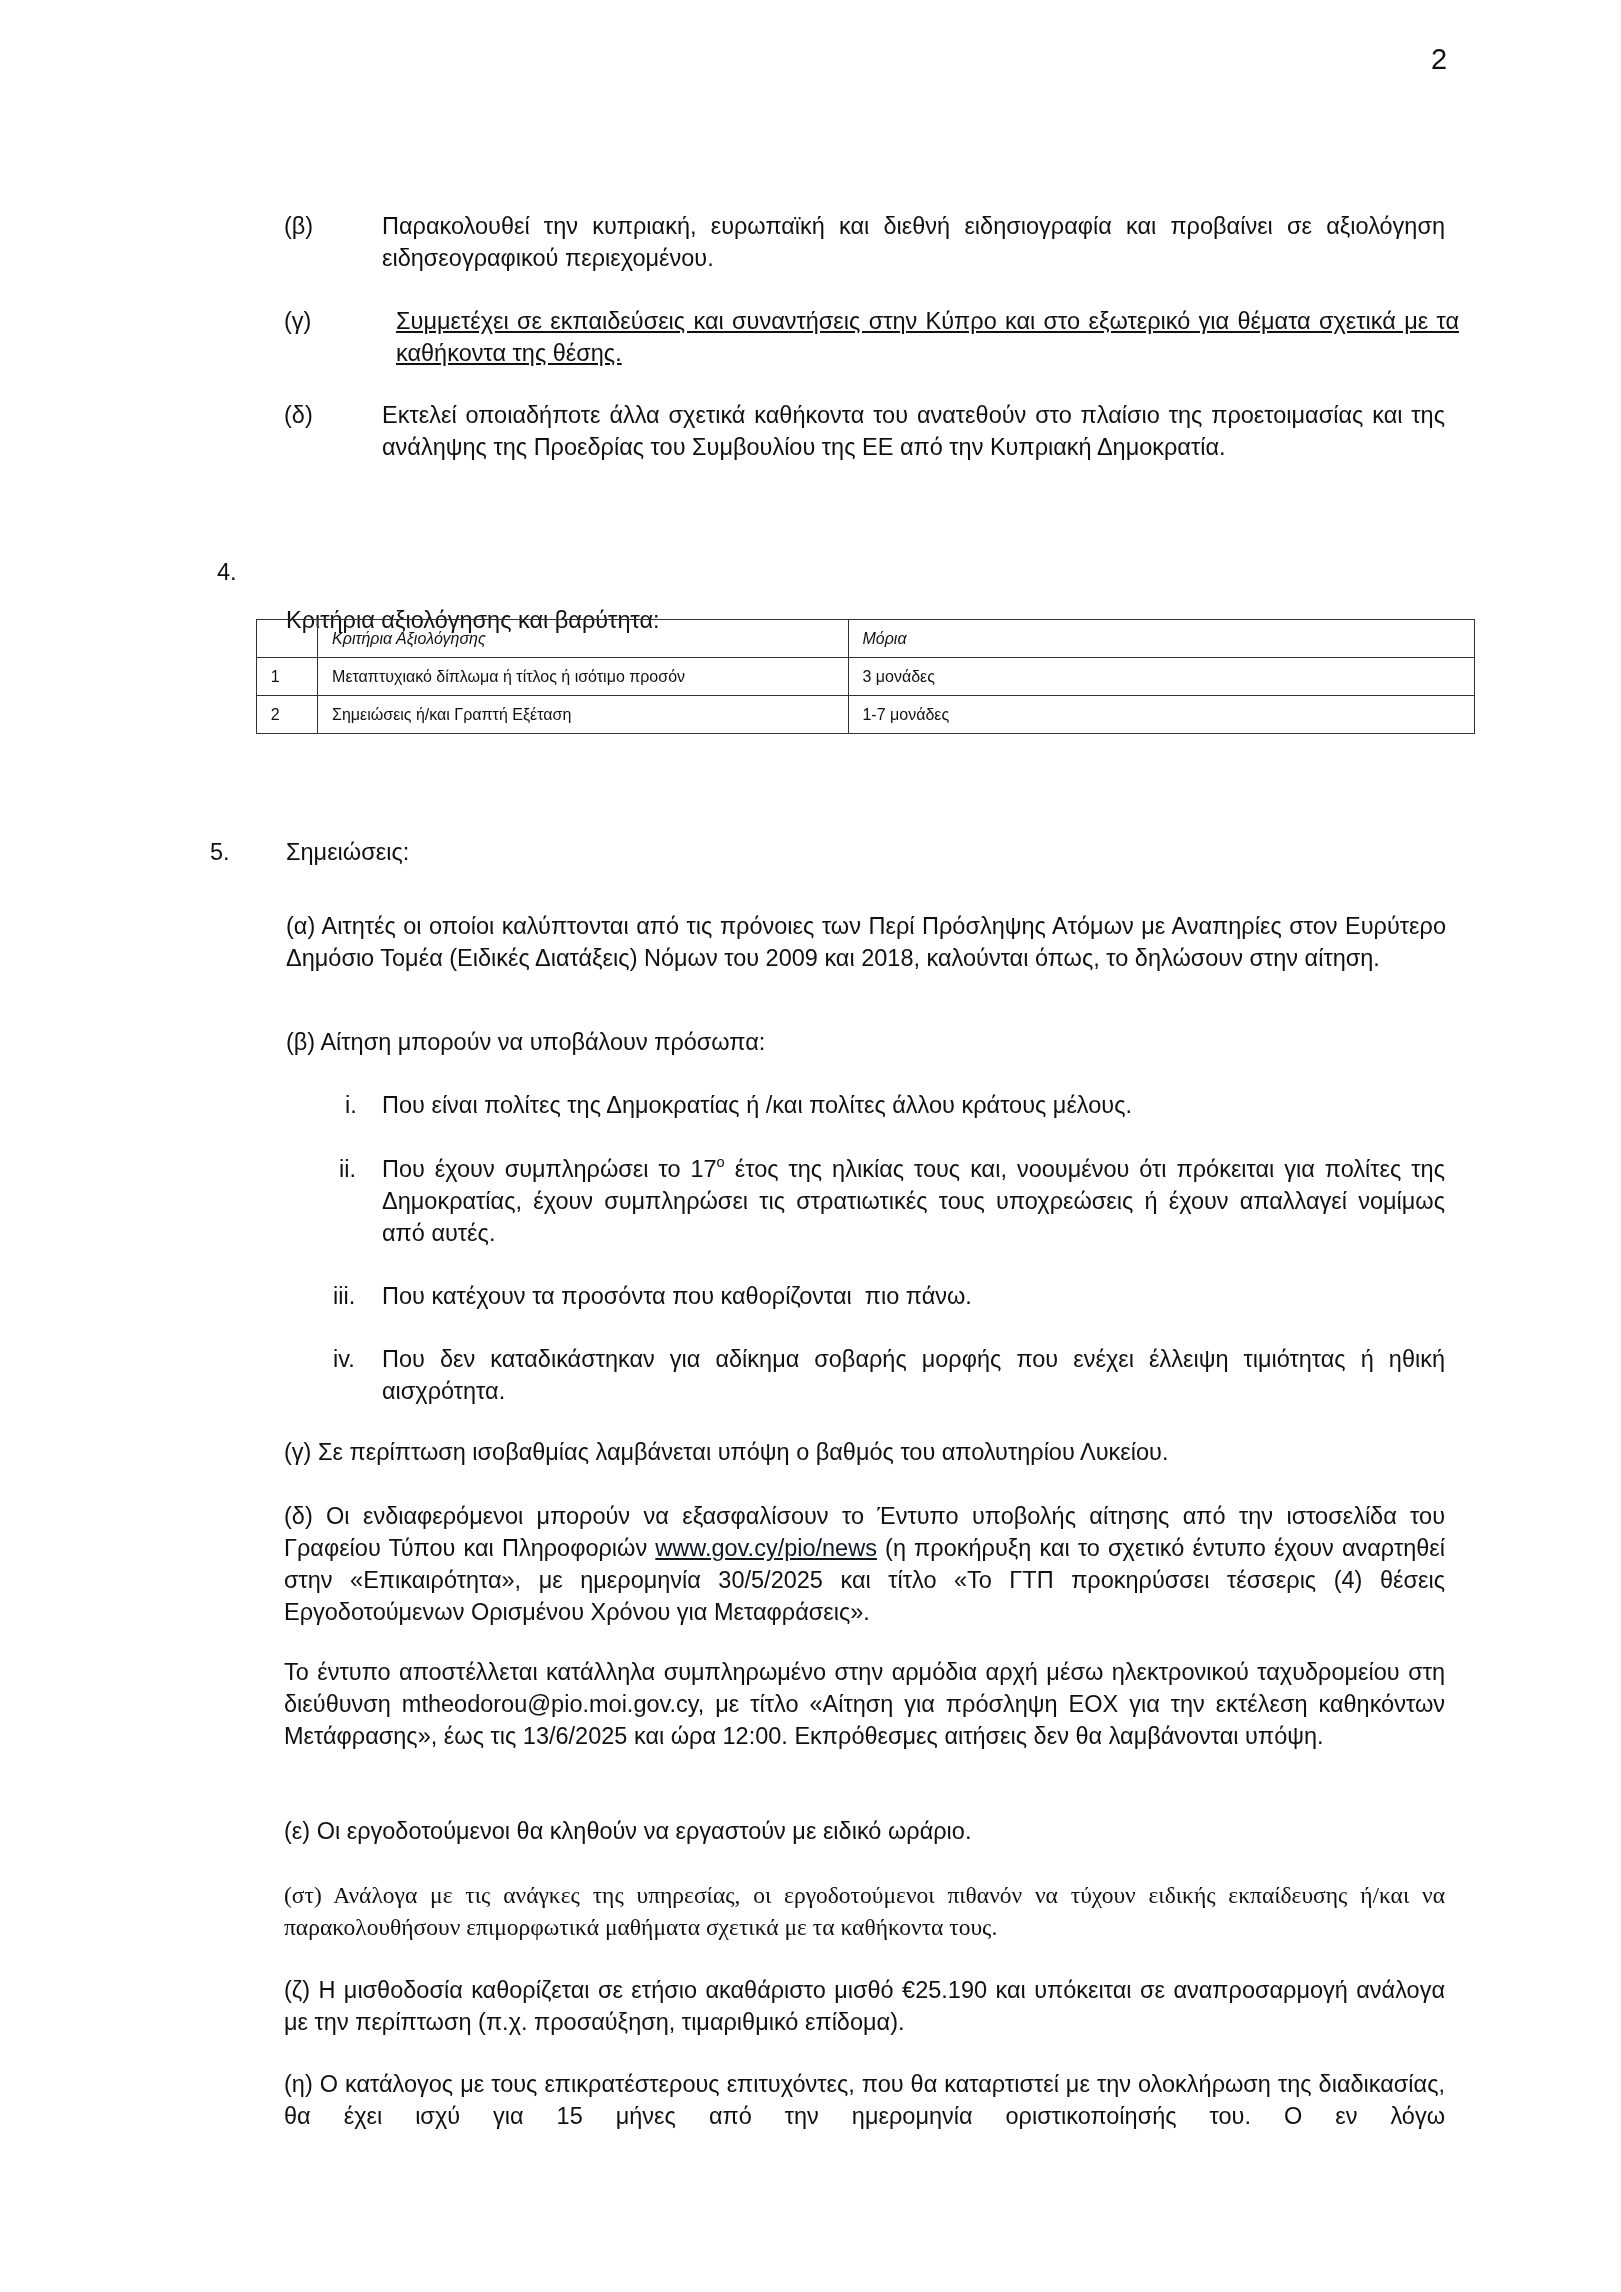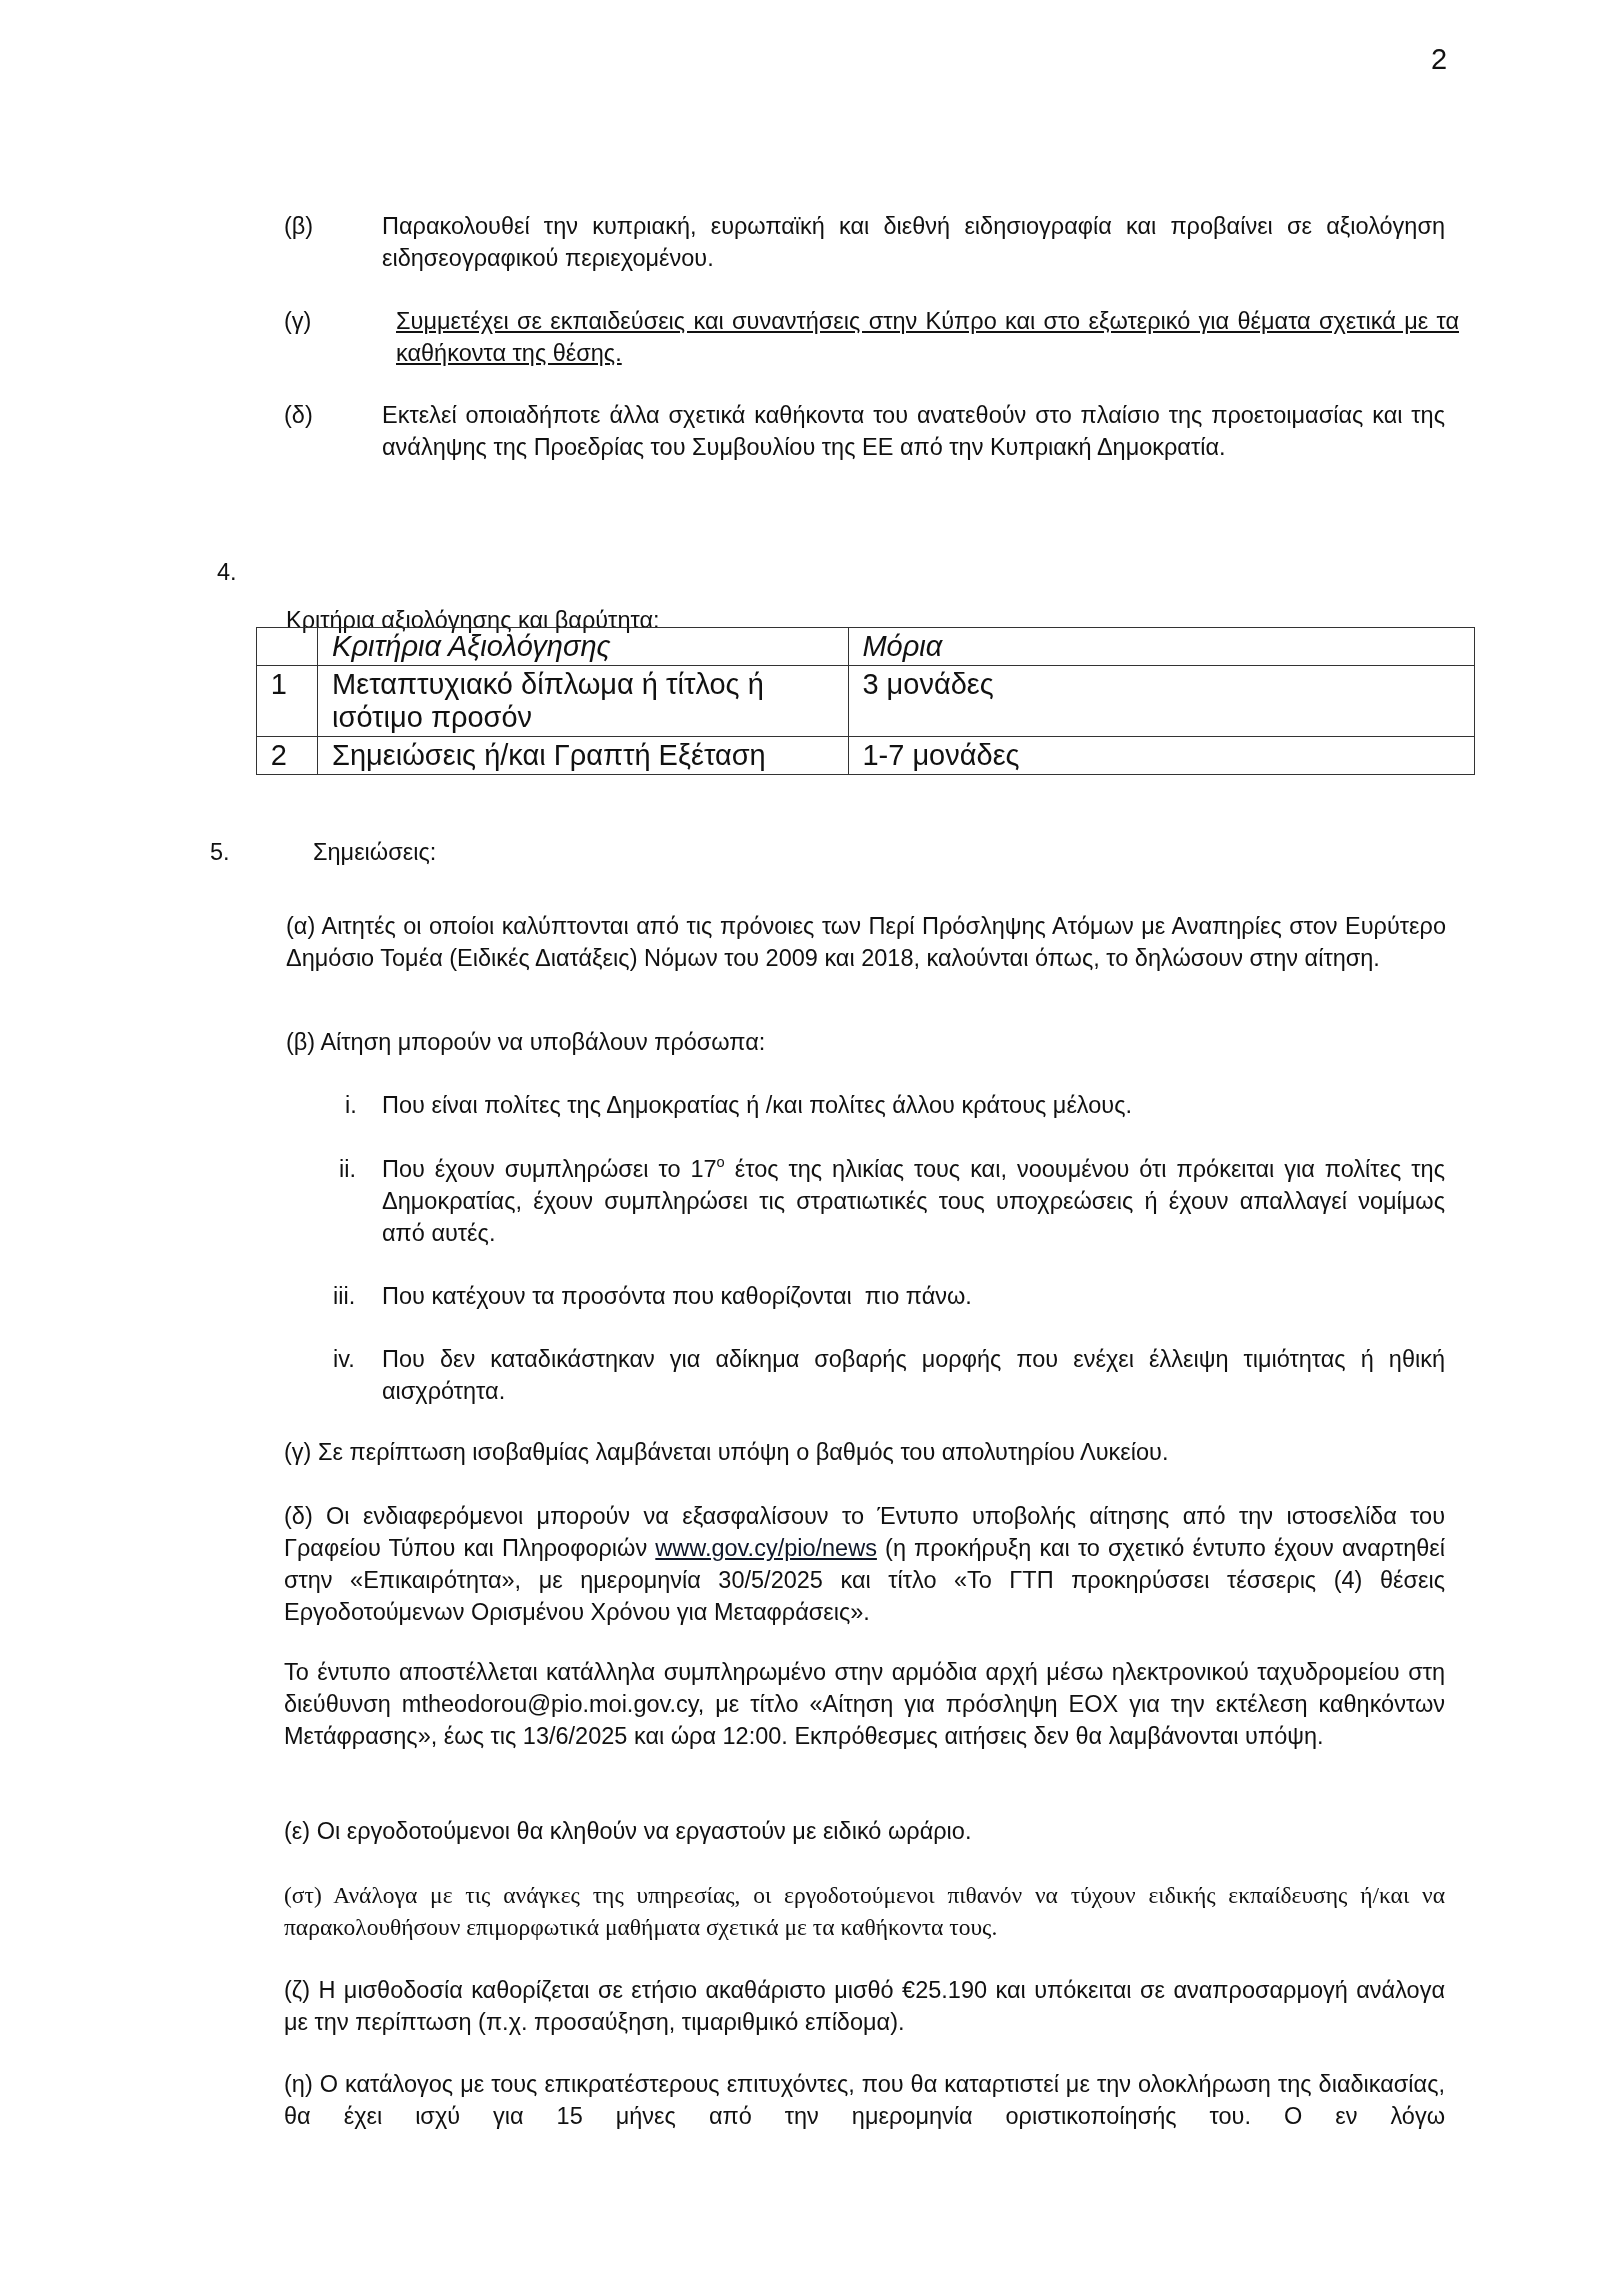--- a/index.html
+++ b/index.html
@@ -7,21 +7,21 @@
            font-family: "Liberation Sans", sans-serif; color: #111; font-size: 23.5px; }
     .page-number { position: absolute; top: 43px; left: 1431px; font-size: 29px; }
     .para { position: absolute; line-height: 32px; text-align: justify; }
     .para.last-line-left { text-align-last: left; }
     .lbl { position: absolute; line-height: 32px; }
     .heading { position: absolute; line-height: 32px; }
     .link { color: #0f172a; text-decoration: underline; }
     sup { font-size: 14.7px; line-height: 0; vertical-align: 9.8px; }
 
     table.crit { position: absolute; top: 619px; left: 256px; width: 1219px;
-                 border-collapse: collapse; font-size: 29px; margin-top: 8px; }
+                 border-collapse: collapse; font-size: 16px; }
     table.crit td { border: 1.5px solid #333; vertical-align: top; padding: 2px 13.7px 2px 13.7px;
                     line-height: 33px; }
     table.crit td.num { width: 33px; padding-left: 13.7px; }
     table.crit td.crit-col { width: 502px; }
     table.crit thead td { font-style: italic; }
   </style>
 </head>
 <body>
 
 <div class="page-number">2</div>
@@ -54,21 +54,21 @@
     </tr>
     <tr>
       <td class="num">2</td>
       <td class="crit-col">Σημειώσεις ή/και Γραπτή Εξέταση</td>
       <td>1-7 μονάδες</td>
     </tr>
   </tbody>
 </table>
 
 <div class="heading" style="top:836px;left:210px;">5.</div>
-<div class="heading" style="top:836px;left:286px;margin-left:27px;">Σημειώσεις:</div>
+<div class="heading" style="top:836px;left:286px;">Σημειώσεις:</div>
 
 <div class="para last-line-left" style="top:910px;left:286px;width:1160px;">(α) Αιτητές οι οποίοι καλύπτονται από τις πρόνοιες των Περί Πρόσληψης Ατόμων με Αναπηρίες στον Ευρύτερο Δημόσιο Τομέα (Ειδικές Διατάξεις) Νόμων του 2009 και 2018, καλούνται όπως, το δηλώσουν στην αίτηση.</div>
 
 <div class="para" style="top:1026px;left:286px;width:1160px;">(β) Αίτηση μπορούν να υποβάλουν πρόσωπα:</div>
 
 <div class="lbl" style="top:1089px;left:345px;">i.</div>
 <div class="para last-line-left" style="top:1089px;left:382px;width:1063px;">Που είναι πολίτες της Δημοκρατίας ή /και πολίτες άλλου κράτους μέλους.</div>
 
 <div class="lbl" style="top:1153px;left:339px;">ii.</div>
 <div class="para last-line-left" style="top:1153px;left:382px;width:1063px;"><span>Που έχουν συμπληρώσει το 17</span><sup>ο</sup><span> έτος της ηλικίας τους και, νοουμένου ότι πρόκειται για πολίτες της Δημοκρατίας, έχουν συμπληρώσει τις στρατιωτικές τους υποχρεώσεις ή έχουν απαλλαγεί νομίμως από αυτές.</span></div>

